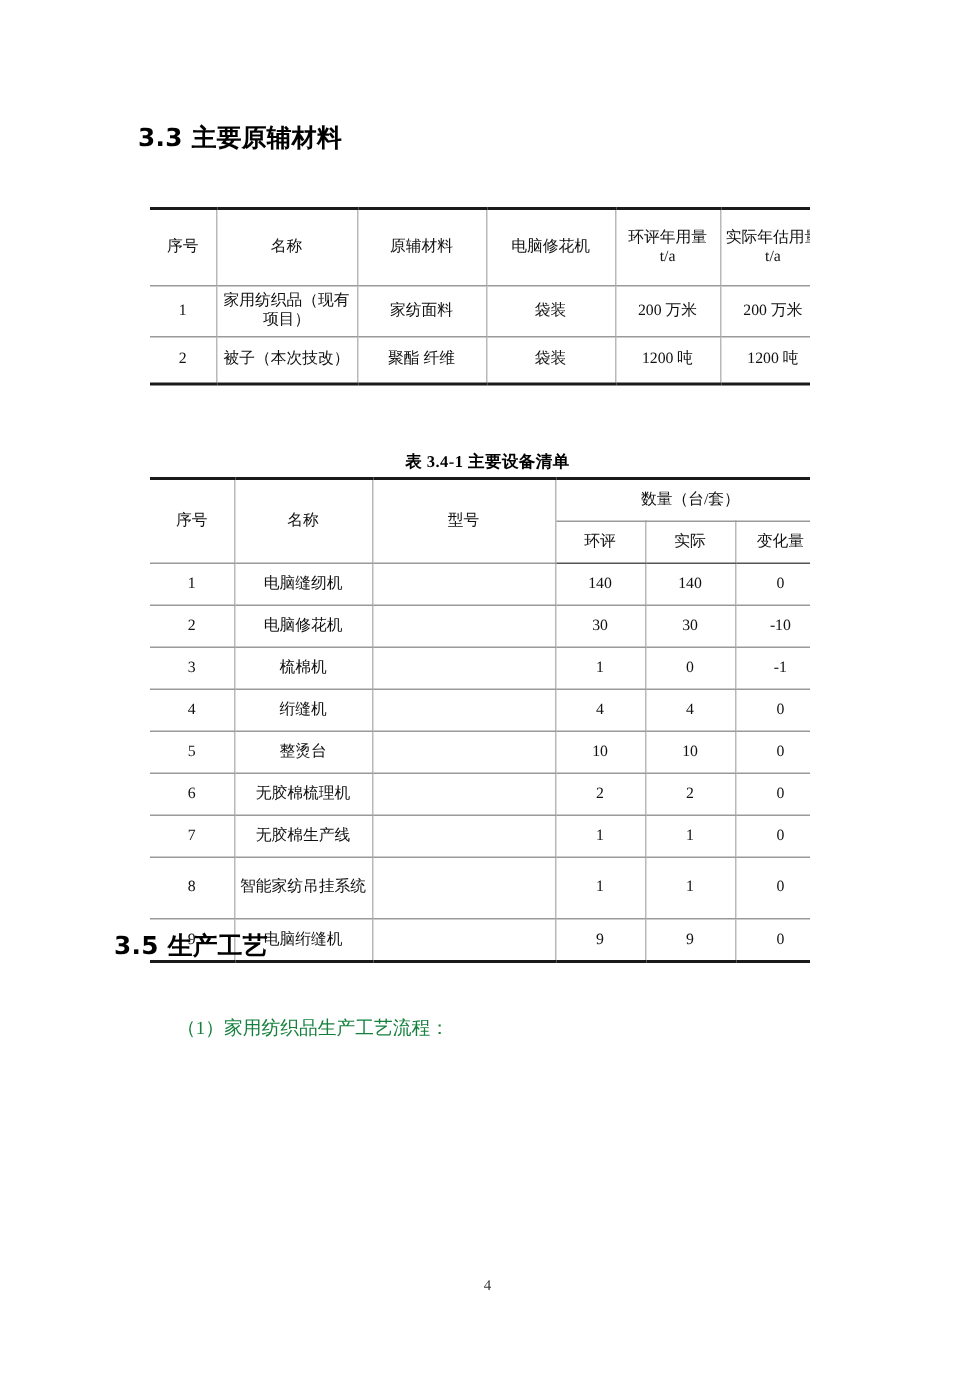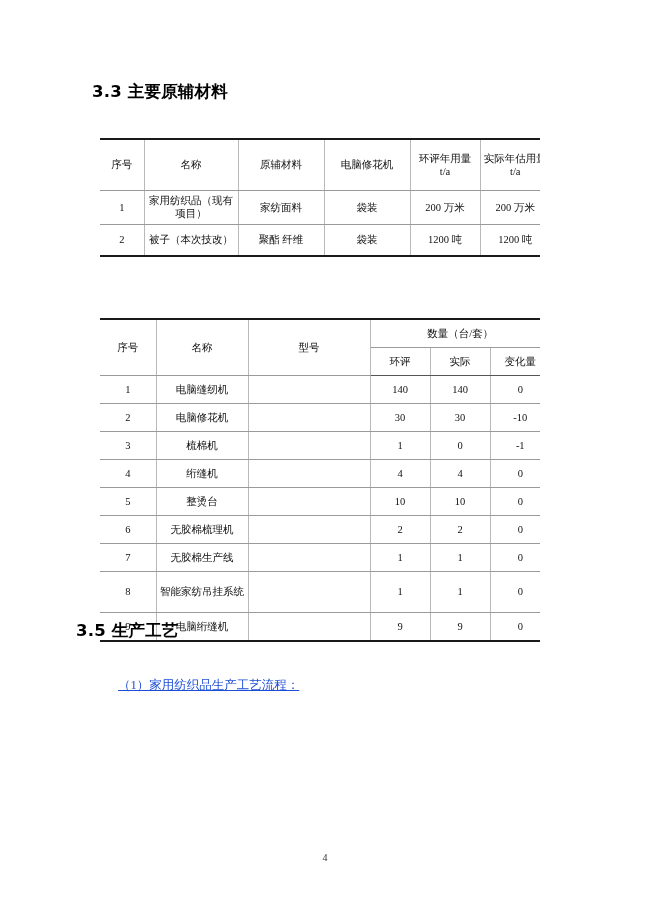--- a/index.html
+++ b/index.html
@@ -96,24 +96,23 @@
   .t2-sub-col   { width: 60px; }
 
   
   .body-para {
     position: absolute;
     left: 92px;
     top: 663px;
     width: 466px;
     font-family: "Liberation Serif", "DejaVu Serif", serif;
     font-size: 12.5px;
-    color: #1d4ed8;
+    color: #15803d;
     text-indent: 26px;
     line-height: 1.5;
-    text-decoration: underline;
   }
 
   
   .page-number {
     position: absolute;
     left: 0;
     top: 852px;
     width: 650px;
     text-align: center;
     font-family: "Liberation Serif", "DejaVu Serif", serif;
@@ -168,20 +167,21 @@
         <td>被子（本次技改）</td>
         <td>聚酯 纤维</td>
         <td>袋装</td>
         <td>1200 吨</td>
         <td class="edge-right">1200 吨</td>
       </tr>
     </tbody>
   </table>
 
 
+  <div class="table-caption cap-2">表 3.4-1 主要设备清单</div>
 
   <table class="doc-table" id="table-2">
     <colgroup>
       <col class="t2-num-col">
         <col class="t2-name-col">
         <col class="t2-model-col">
       <col class="t2-sub-col">
         <col class="t2-sub-col">
         <col class="t2-sub-col">
     </colgroup>

